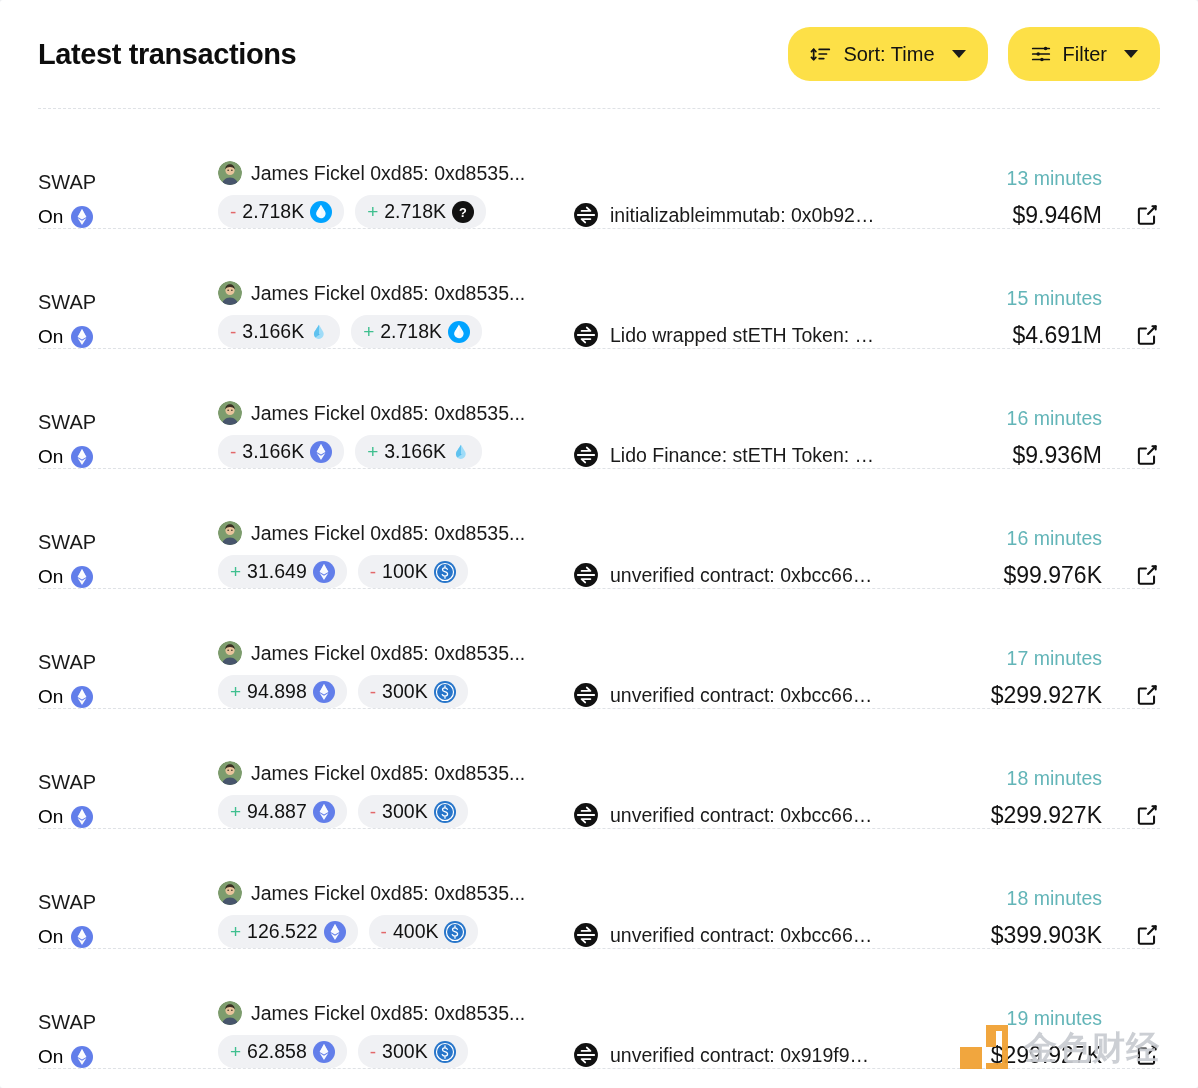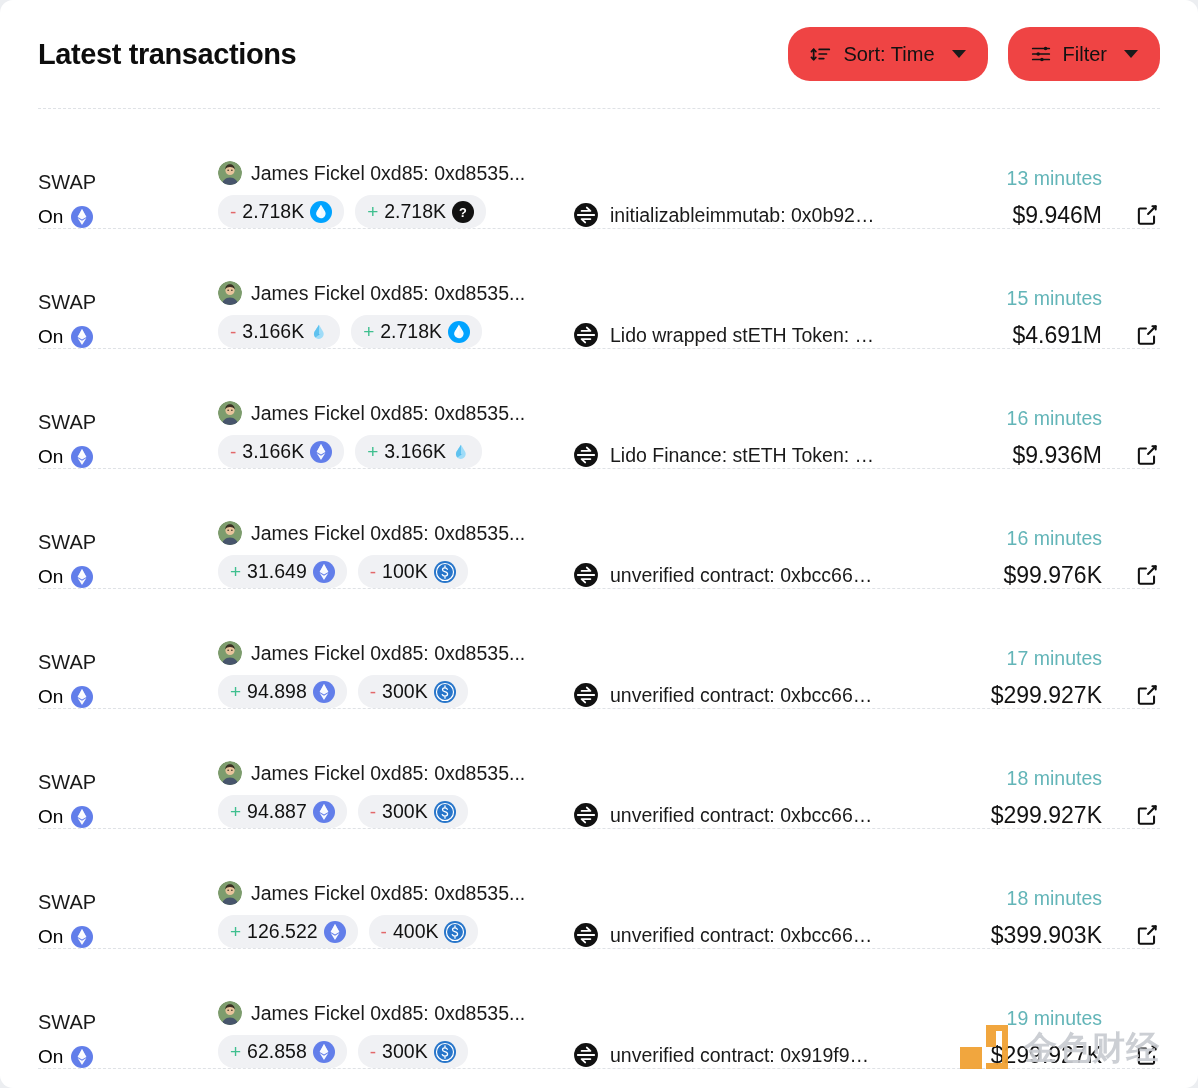--- a/index.html
+++ b/index.html
@@ -8,21 +8,21 @@
     height: 1088px;
     background: #eceef1;
     font-family: "Liberation Sans", sans-serif;
     overflow: hidden;
   }
   .card {
     position: relative;
     width: 1198px;
     min-height: 1088px;
     background: #ffffff;
-    border-radius: 13px;
+    border-radius: 3px;
     padding: 0 38px;
   }
 
   
   .header {
     height: 108px;
     display: flex;
     align-items: center;
     justify-content: space-between;
   }
@@ -30,21 +30,21 @@
     font-size: 29px;
     font-weight: bold;
     color: #0d0d0d;
     letter-spacing: -0.4px;
   }
   .controls { display: flex; gap: 20px; align-items: center; }
   .ctrl-btn {
     display: flex;
     align-items: center;
     gap: 11px;
-    background: #ef4444;
+    background: #fde047;
     border: none;
     border-radius: 22px;
     height: 54px;
     padding: 0 22px;
     cursor: pointer;
     font-family: "Liberation Sans", sans-serif;
   }
   .ctrl-label {
     font-size: 20px;
     color: #121212;

